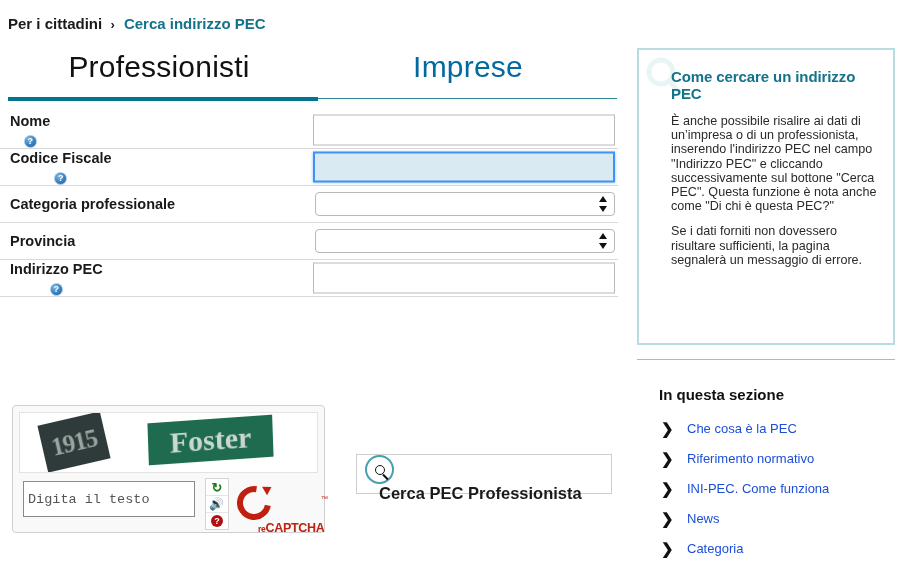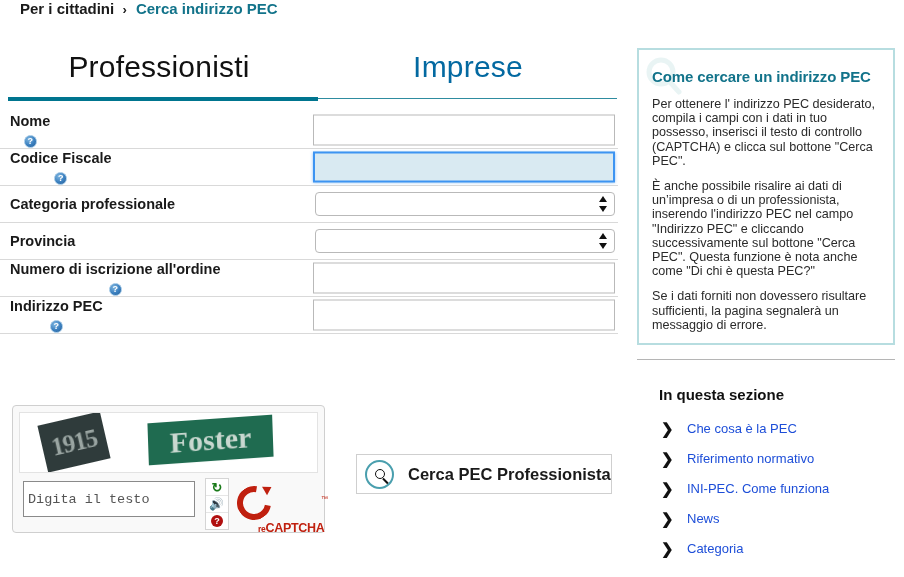--- a/index.html
+++ b/index.html
@@ -6,24 +6,23 @@
     margin: 0; padding: 0;
     width: 904px; height: 577px;
     background: #ffffff;
     font-family: "Liberation Sans", sans-serif;
     overflow: hidden;
   }
   * { box-sizing: border-box; }
 
   
   .breadcrumb {
-    position: absolute; left: 8px; top: 0;
+    position: absolute; left: 8px; top: 15px;
     font-size: 15px; font-weight: bold; color: #1a1a1a;
     white-space: nowrap;
-    margin-left: 12px;
   }
   .breadcrumb .crumb-root { color: #1a1a1a; }
   .breadcrumb .crumb-sep {
     color: #1a1a1a; font-size: 13px; margin: 0 5px 0 4px; font-weight: bold;
   }
   .breadcrumb .crumb-current { color: #12738a; }
 
   
   .left-col {
     position: absolute; left: 0px; top: 40px;
@@ -243,23 +242,24 @@
   .recaptcha-logo .rc-tm {
     position: absolute; left: 84px; top: 9px;
     font-size: 7px; color: #c0200f;
   }
 
   .search-button {
     position: absolute; left: 356px; top: 414px;
     width: 256px; height: 40px;
     background: #ffffff;
     border: 1px solid #cfcfcf;
-    display: flex; align-items: center;
+    display: flex; align-items: flex-start;
     padding-left: 8px;
     cursor: pointer;
+    flex-direction: column;
   }
   .search-circle {
     width: 29px; height: 29px; border-radius: 50%;
     border: 2px solid #4a9fae;
     display: flex; align-items: center; justify-content: center;
     flex: 0 0 auto;
   }
   .search-circle .glass {
     width: 10px; height: 10px; border-radius: 50%;
     border: 1.8px solid #111111;
@@ -281,21 +281,21 @@
   
   .right-col {
     position: absolute; left: 637px; top: 48px;
     width: 258px;
   }
   .info-box {
     position: relative;
     width: 258px; height: 297px;
     border: 2px solid #b7dde0;
     background: #ffffff;
-    padding: 14px 14px 0 13px;
+    padding: 14px 14px 0 32px;
     overflow: hidden;
   }
   .info-watermark {
     position: absolute; left: 6px; top: 6px;
     width: 40px; height: 40px;
     opacity: 0.45;
   }
   .info-title {
     position: relative;
     font-size: 15px; font-weight: bold; color: #12738a;
@@ -390,27 +390,20 @@
         <span>Provincia</span>
       </span>
       <div class="select-input">
         <span class="select-arrows">
           <span class="up"></span>
             <span class="down"></span>
         </span>
       </div>
     </div>
 
-    <div class="form-row">
-      <span class="field-label">
-        <span>Numero di iscrizione all'ordine</span>
-        <span class="help-icon"></span>
-      </span>
-      <input class="text-input" type="text" style="">
-    </div>
 
     <div class="form-row">
       <span class="field-label">
         <span>Indirizzo PEC</span>
         <span class="help-icon"></span>
       </span>
       <input class="text-input" type="text" style="">
     </div>
 
   </div>
@@ -456,21 +449,20 @@
 </div>
 
 <div class="right-col">
 
   <div class="info-box">
     <svg class="info-watermark" viewBox="0 0 40 40">
       <circle cx="16" cy="16" r="12" fill="none" stroke="#cfe7e8" stroke-width="5"></circle>
       <line x1="24" y1="25" x2="34" y2="36" stroke="#cfe7e8" stroke-width="5" stroke-linecap="round"></line>
     </svg>
     <div class="info-title">Come cercare un indirizzo PEC</div>
-    <p class="info-p">Per ottenere l' indirizzo PEC desiderato, compila i campi con i dati in tuo possesso, inserisci il testo di controllo (CAPTCHA) e clicca sul bottone "Cerca PEC".</p>
     <p class="info-p">È anche possibile risalire ai dati di un’impresa o di un professionista, inserendo l'indirizzo PEC nel campo "Indirizzo PEC" e cliccando successivamente  sul bottone "Cerca PEC". Questa funzione è nota anche come "Di chi è questa PEC?"</p>
     <p class="info-p">Se i dati forniti non dovessero risultare sufficienti, la pagina segnalerà un messaggio di errore.</p>
   </div>
 
   <div class="section-divider"></div>
 
   <div class="section-title">In questa sezione</div>
 
   <ul class="section-list">
     <li>

